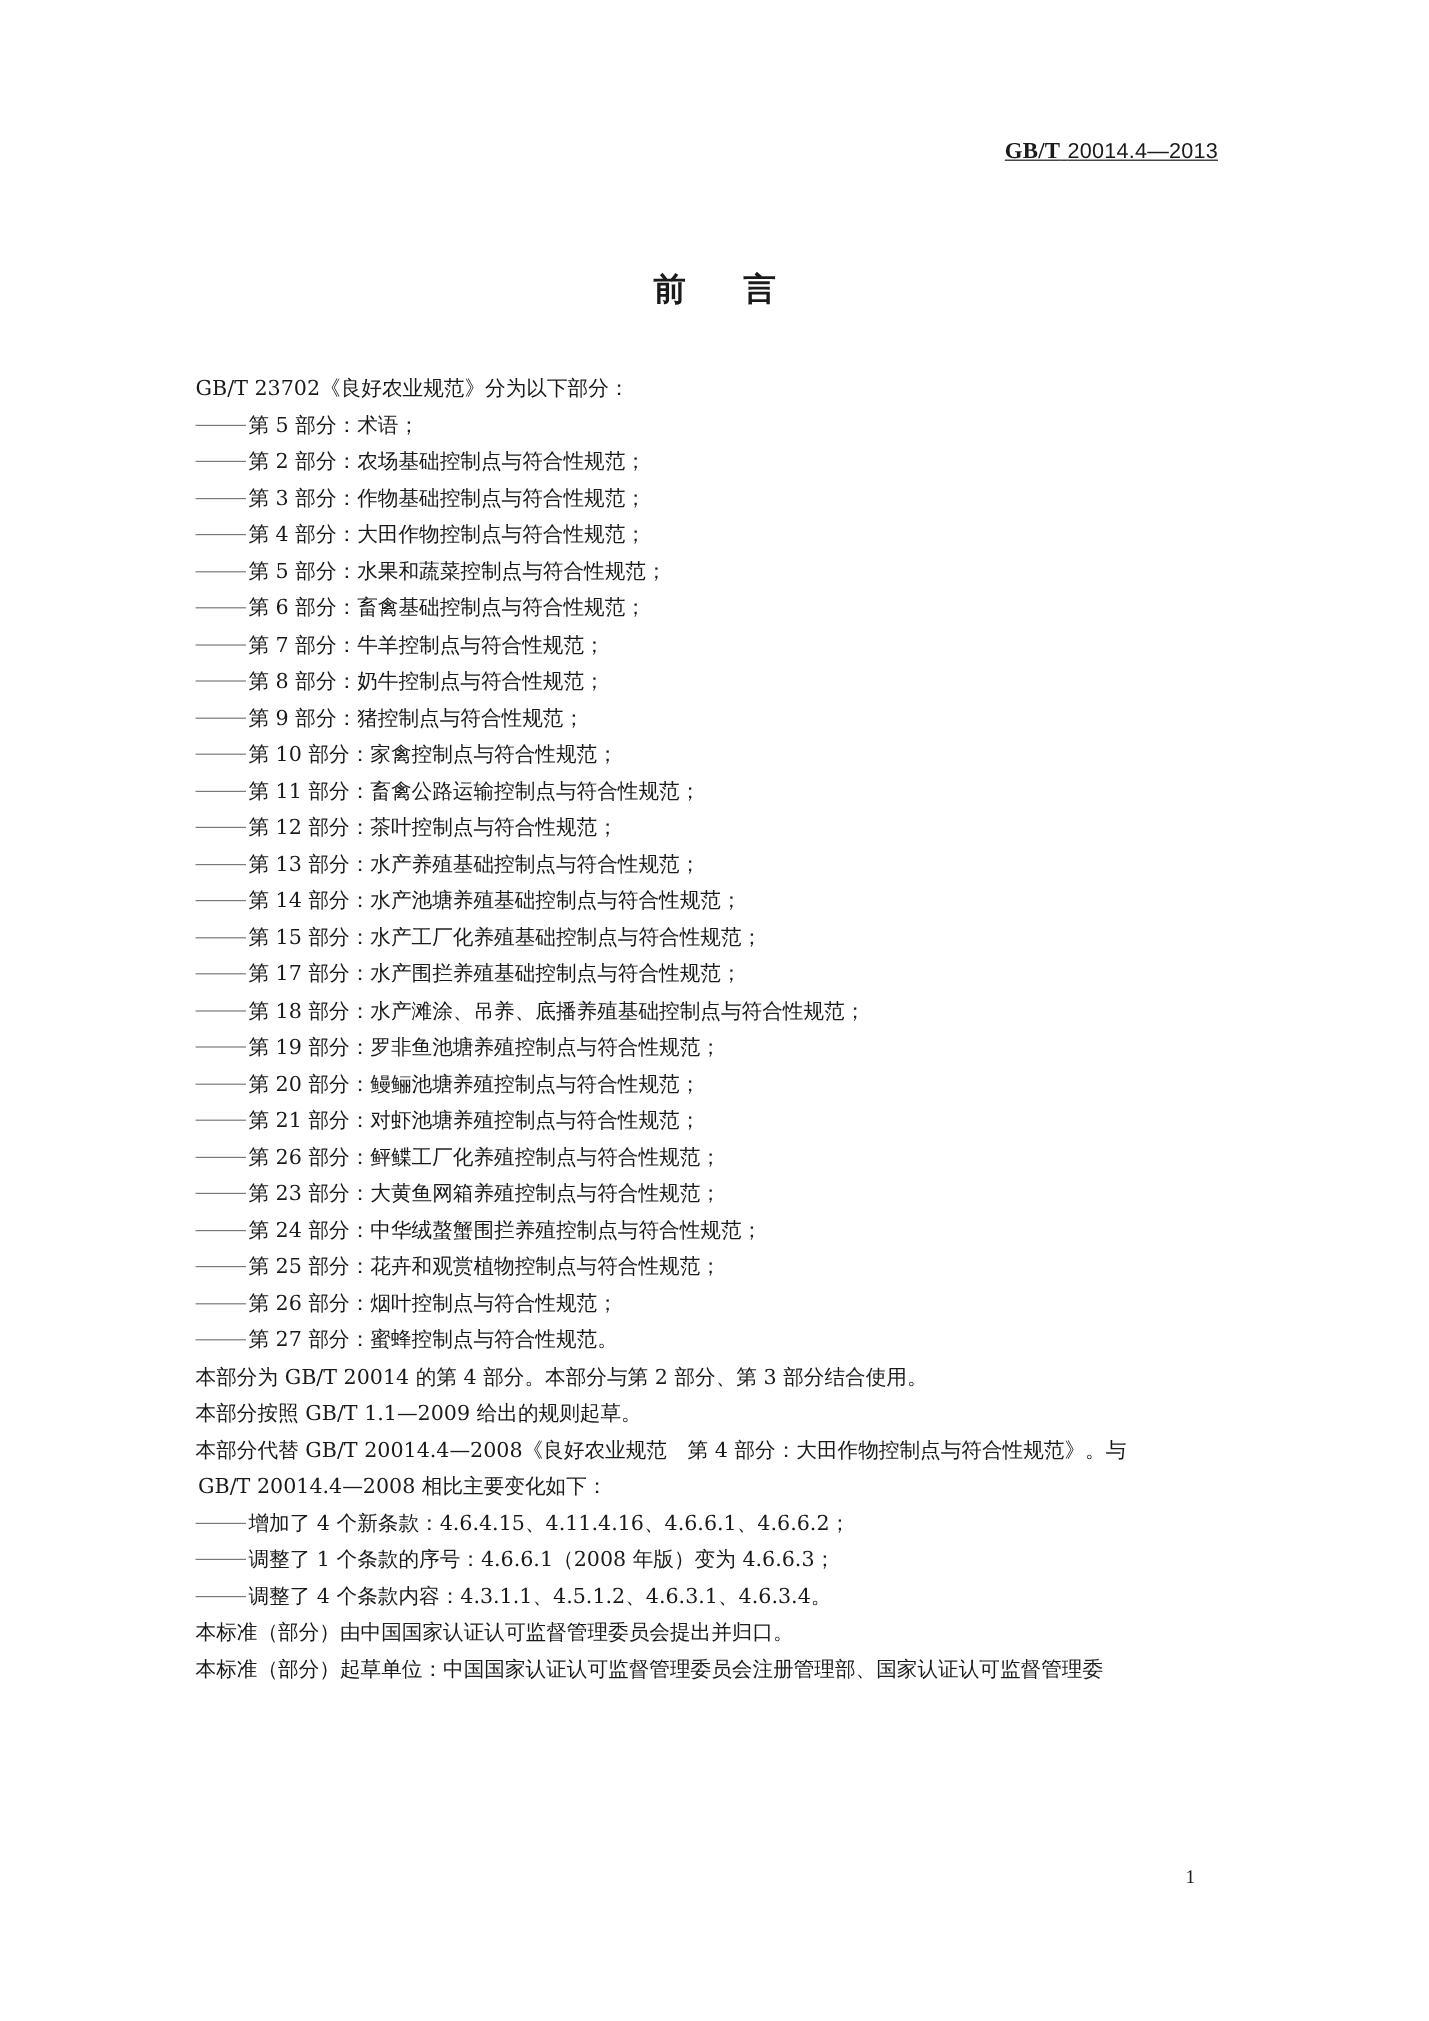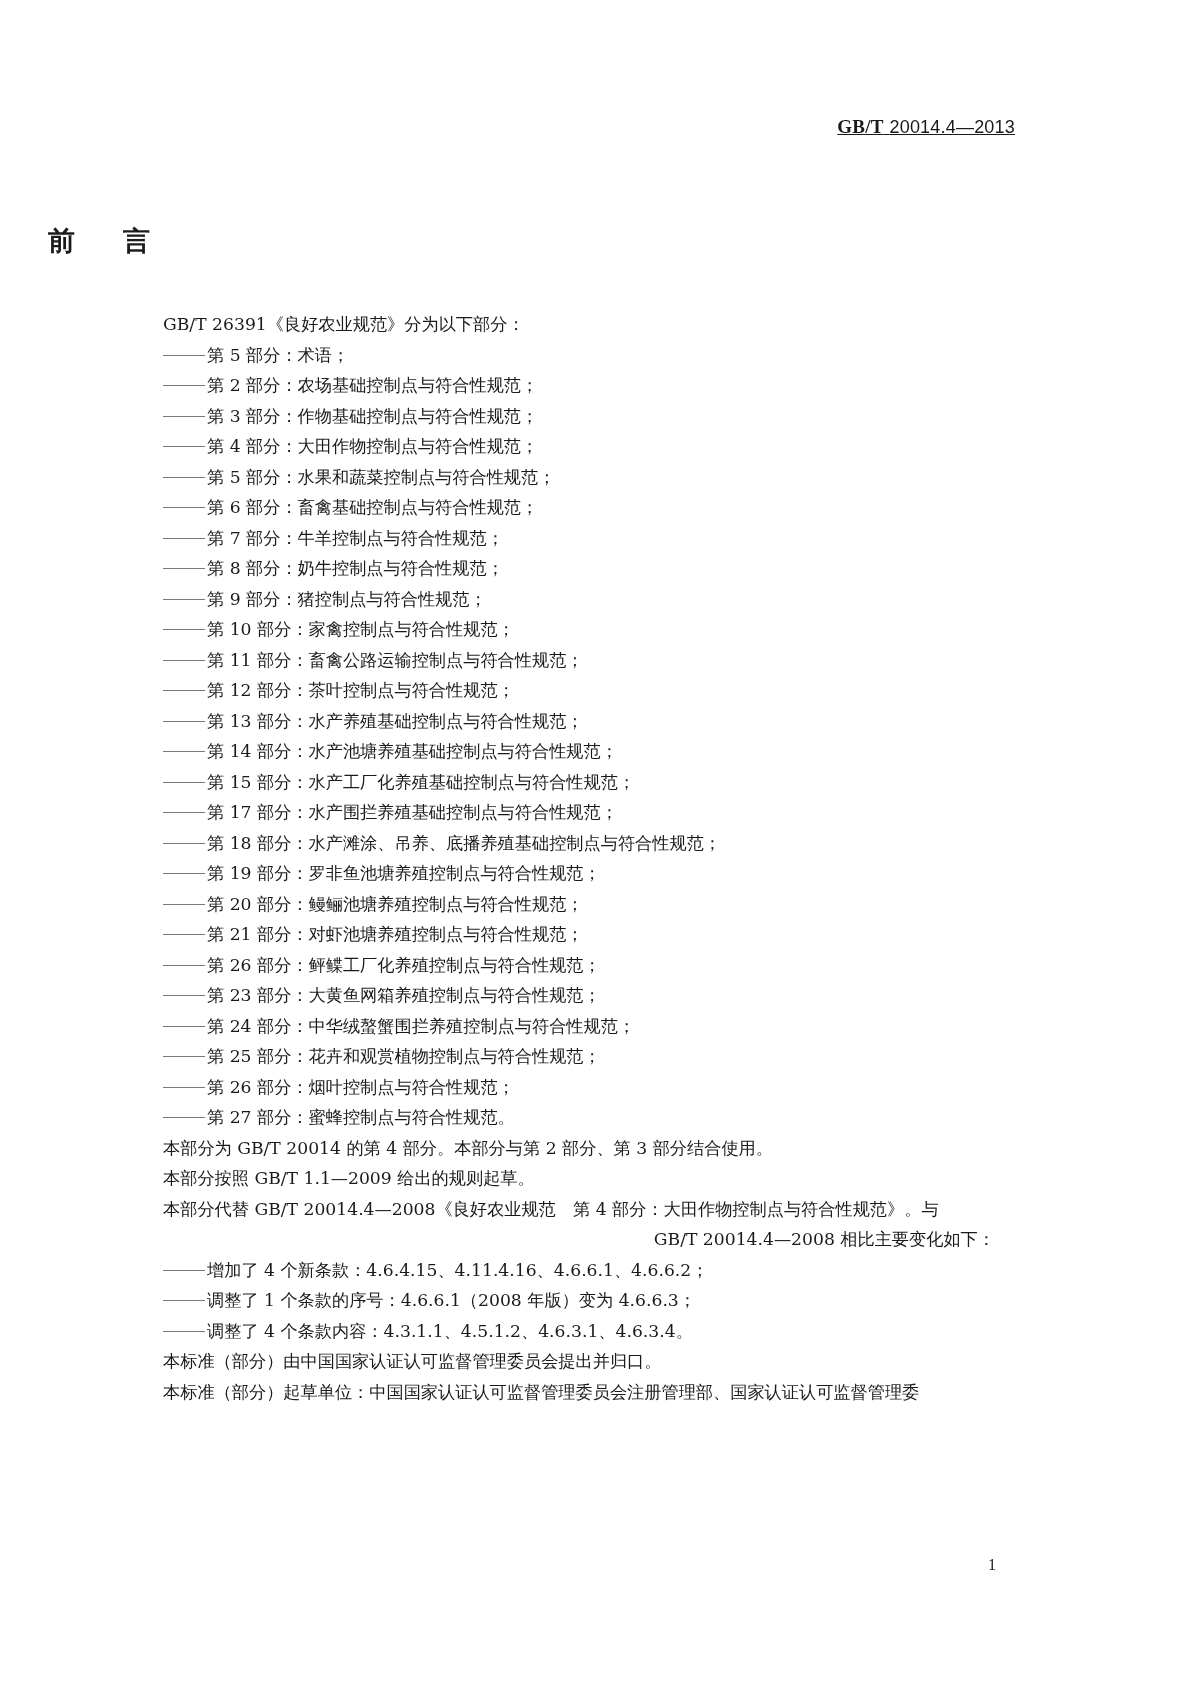--- a/index.html
+++ b/index.html
@@ -31,21 +31,21 @@
     }
     .std-code .num {
       font-family: "Liberation Sans", "DejaVu Sans", sans-serif;
       font-size: 18px;
     }
     .title {
       position: absolute;
       top: 223px;
       left: 0;
       width: 1191px;
-      text-align: left;
+      text-align: center;
       font-family: "DejaVu Sans", "Liberation Sans", sans-serif;
       font-weight: bold;
       font-size: 27px;
       letter-spacing: 48px;
       padding-left: 48px;
       box-sizing: border-box;
     }
     .body {
       position: absolute;
       top: 309px;
@@ -69,41 +69,40 @@
       vertical-align: middle;
       margin-right: 2px;
       position: relative;
       top: -1px;
     }
     .wrap-cont {
       margin-left: -163px;
       padding-left: 165px;
       position: relative;
       left: -0px;
-      text-align: right;
     }
     .page-num {
       position: absolute;
       top: 1556px;
       right: 195px;
       font-size: 16px;
       font-family: "Liberation Serif", "DejaVu Serif", serif;
     }
   </style>
 </head>
 <body>
 
 <div class="std-code">
   <span class="prefix">GB/T</span>&nbsp;<span class="num">20014.4—2013</span>
 </div>
 
 <div class="title">前言</div>
 
 <div class="body">
-  <div class="line para">GB/T 26391《良好农业规范》分为以下部分：</div>
+  <div class="line para">GB/T 23702《良好农业规范》分为以下部分：</div>
 
   <div>
     <div class="line"><span class="dash"></span><span>第 5 部分：术语；</span></div>
     <div class="line"><span class="dash"></span><span>第 2 部分：农场基础控制点与符合性规范；</span></div>
     <div class="line"><span class="dash"></span><span>第 3 部分：作物基础控制点与符合性规范；</span></div>
     <div class="line"><span class="dash"></span><span>第 4 部分：大田作物控制点与符合性规范；</span></div>
     <div class="line"><span class="dash"></span><span>第 5 部分：水果和蔬菜控制点与符合性规范；</span></div>
     <div class="line"><span class="dash"></span><span>第 6 部分：畜禽基础控制点与符合性规范；</span></div>
     <div class="line"><span class="dash"></span><span>第 7 部分：牛羊控制点与符合性规范；</span></div>
     <div class="line"><span class="dash"></span><span>第 8 部分：奶牛控制点与符合性规范；</span></div>

